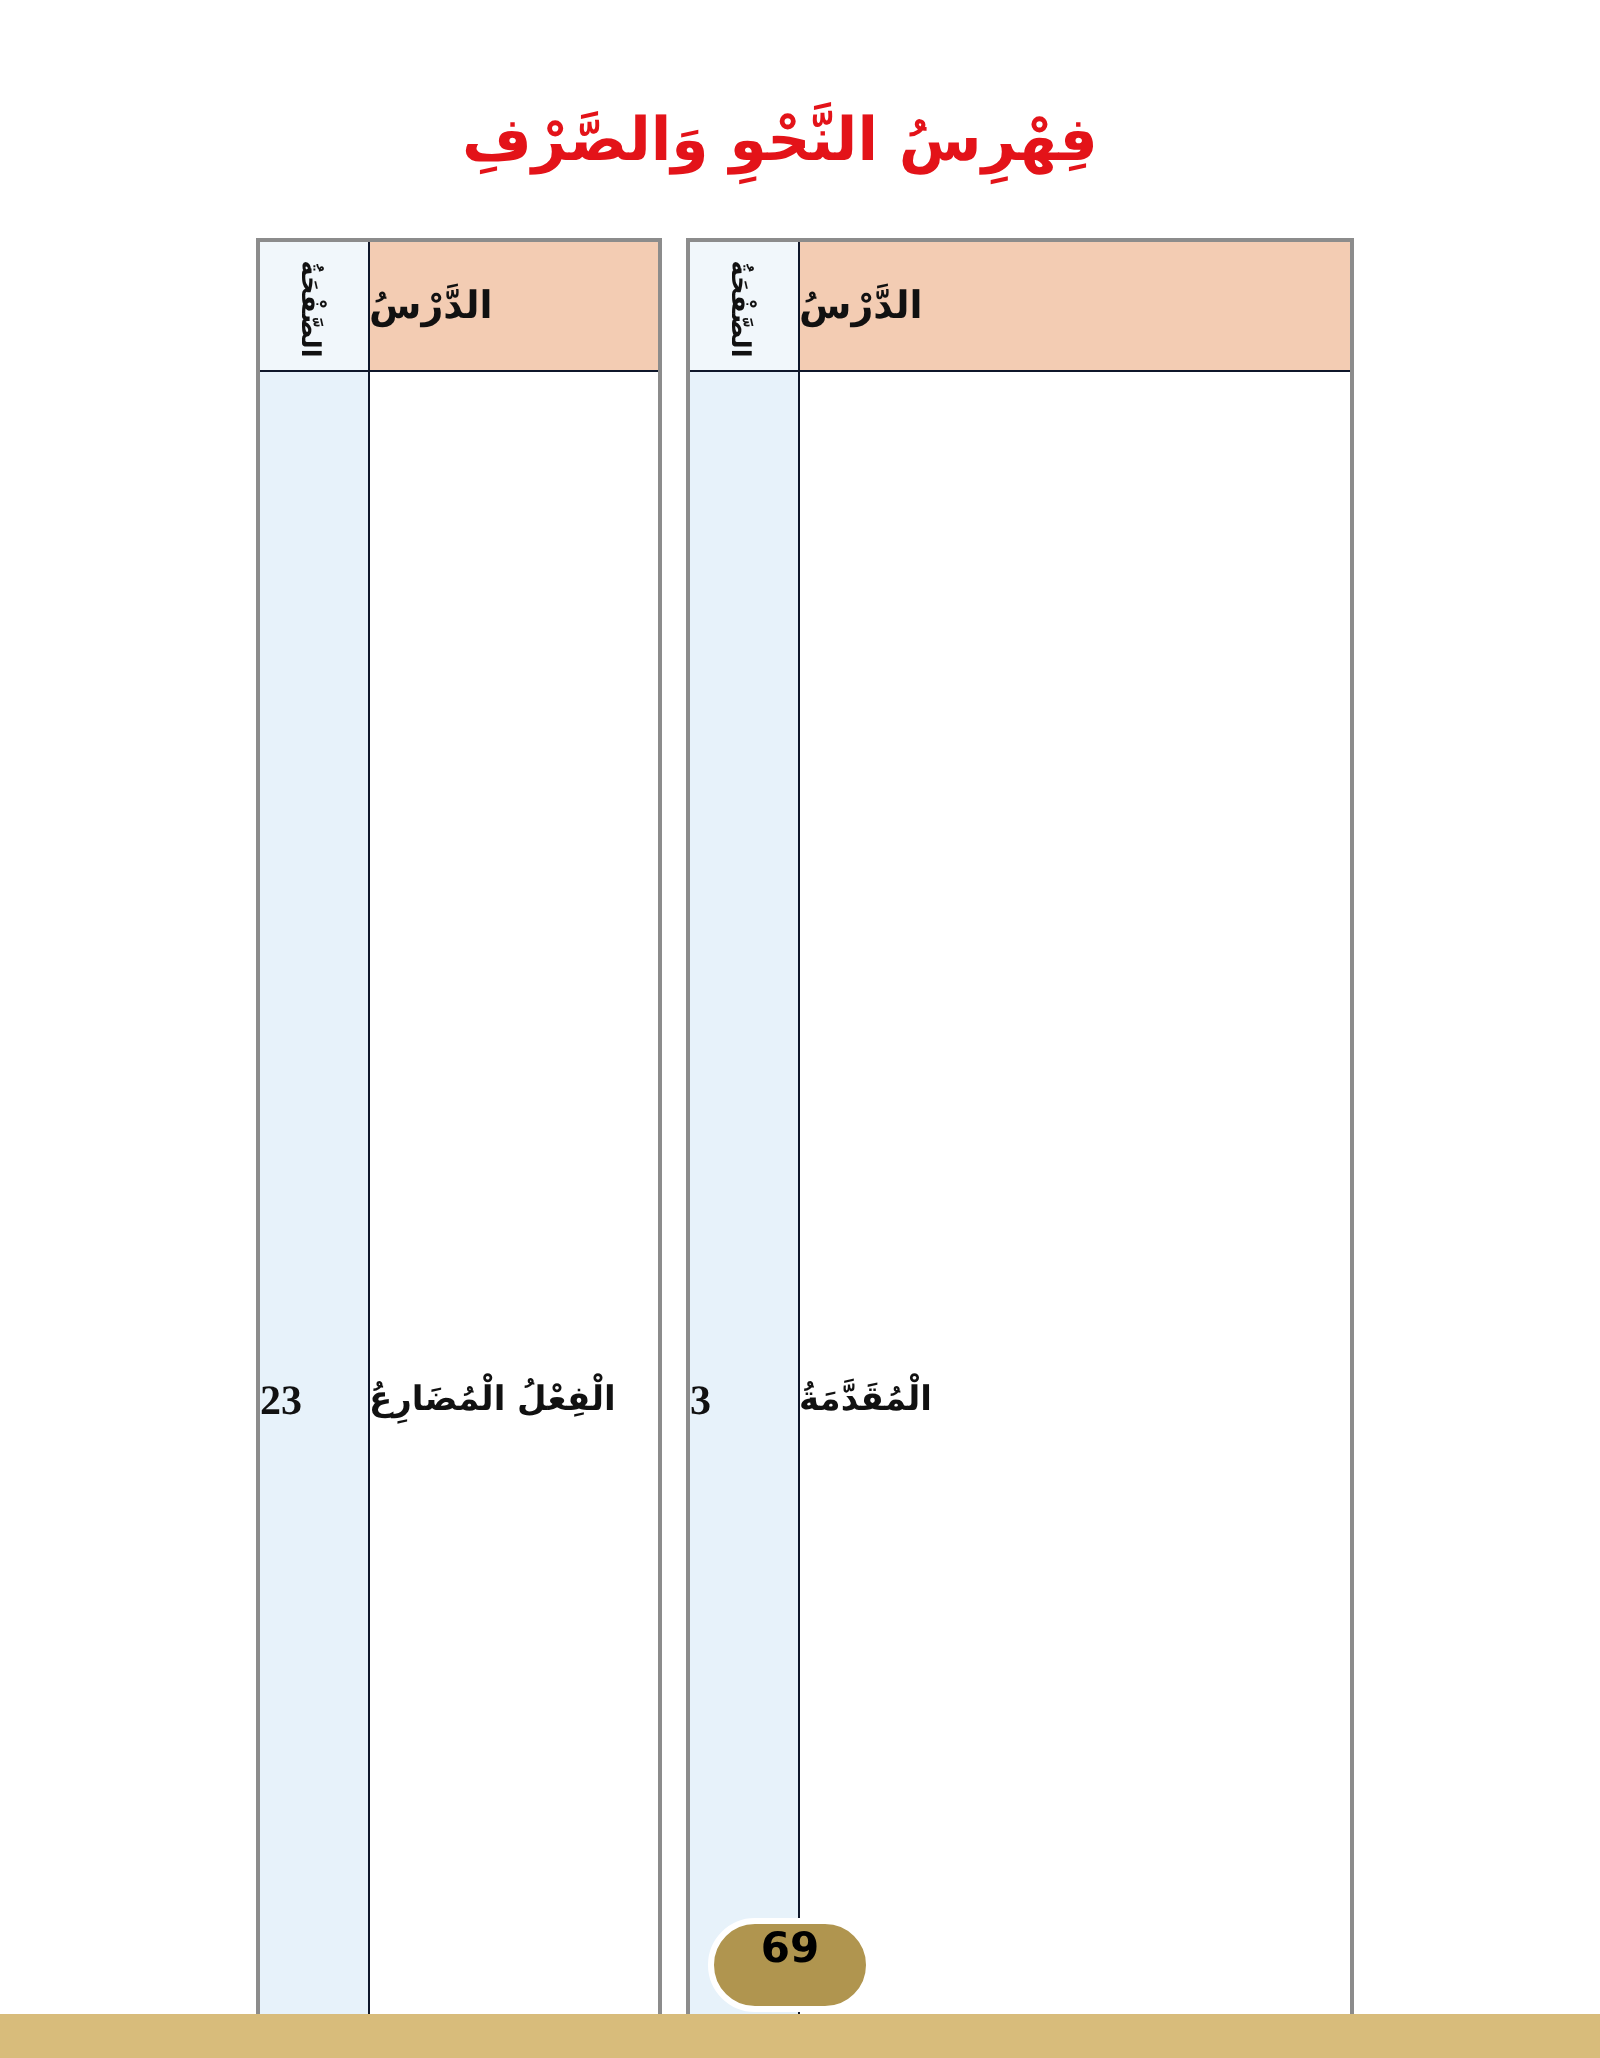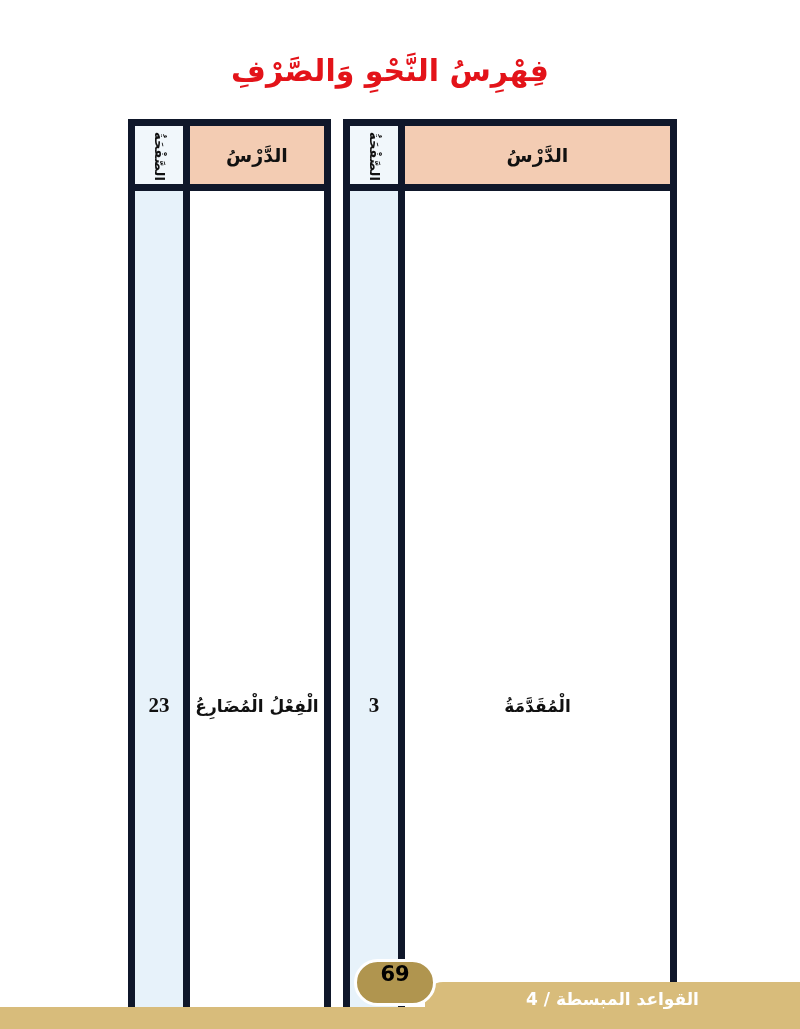--- a/index.html
+++ b/index.html
@@ -26,22 +26,22 @@
   .table-wrap{position:absolute;top:119px;}
   .table-wrap.primary{left:343px;width:334px;}
   .table-wrap.secondary{left:128px;width:203px;}
 
   table.idx{
     border-collapse:collapse;table-layout:fixed;width:100%;
     direction:ltr;
     border:2px solid #8c8c8c;
   }
   table.idx th, table.idx td{
-    border:7px solid #0f172a;
-    text-align:center;vertical-align:middle;
+    border:1px solid #0f172a;
+    text-align:left;vertical-align:middle;
     padding:0;color:#111;
   }
   table.idx thead tr{height:65px;}
   table.idx tbody tr{height:48.4px;}
 
   th.page-h{
     background:var(--header_page_fill,#f1f7fb);
     width:55px;
   }
   th.lesson-h{
@@ -136,20 +136,17 @@
       <tbody>
           <tr>
             <td class="page">23</td>
             <td class="lesson">الْفِعْلُ الْمُضَارِعُ</td>
           </tr>
         </tbody>
     </table>
   </div>
 
   <div class="footer-strip"></div>
-  <div class="footer-bar">
-    <span class="series">القواعد المبسطة / 4</span>
-  </div>
   <div class="page-pill">
     <span>69</span>
   </div>
 
 </div>
 
 </body></html>

